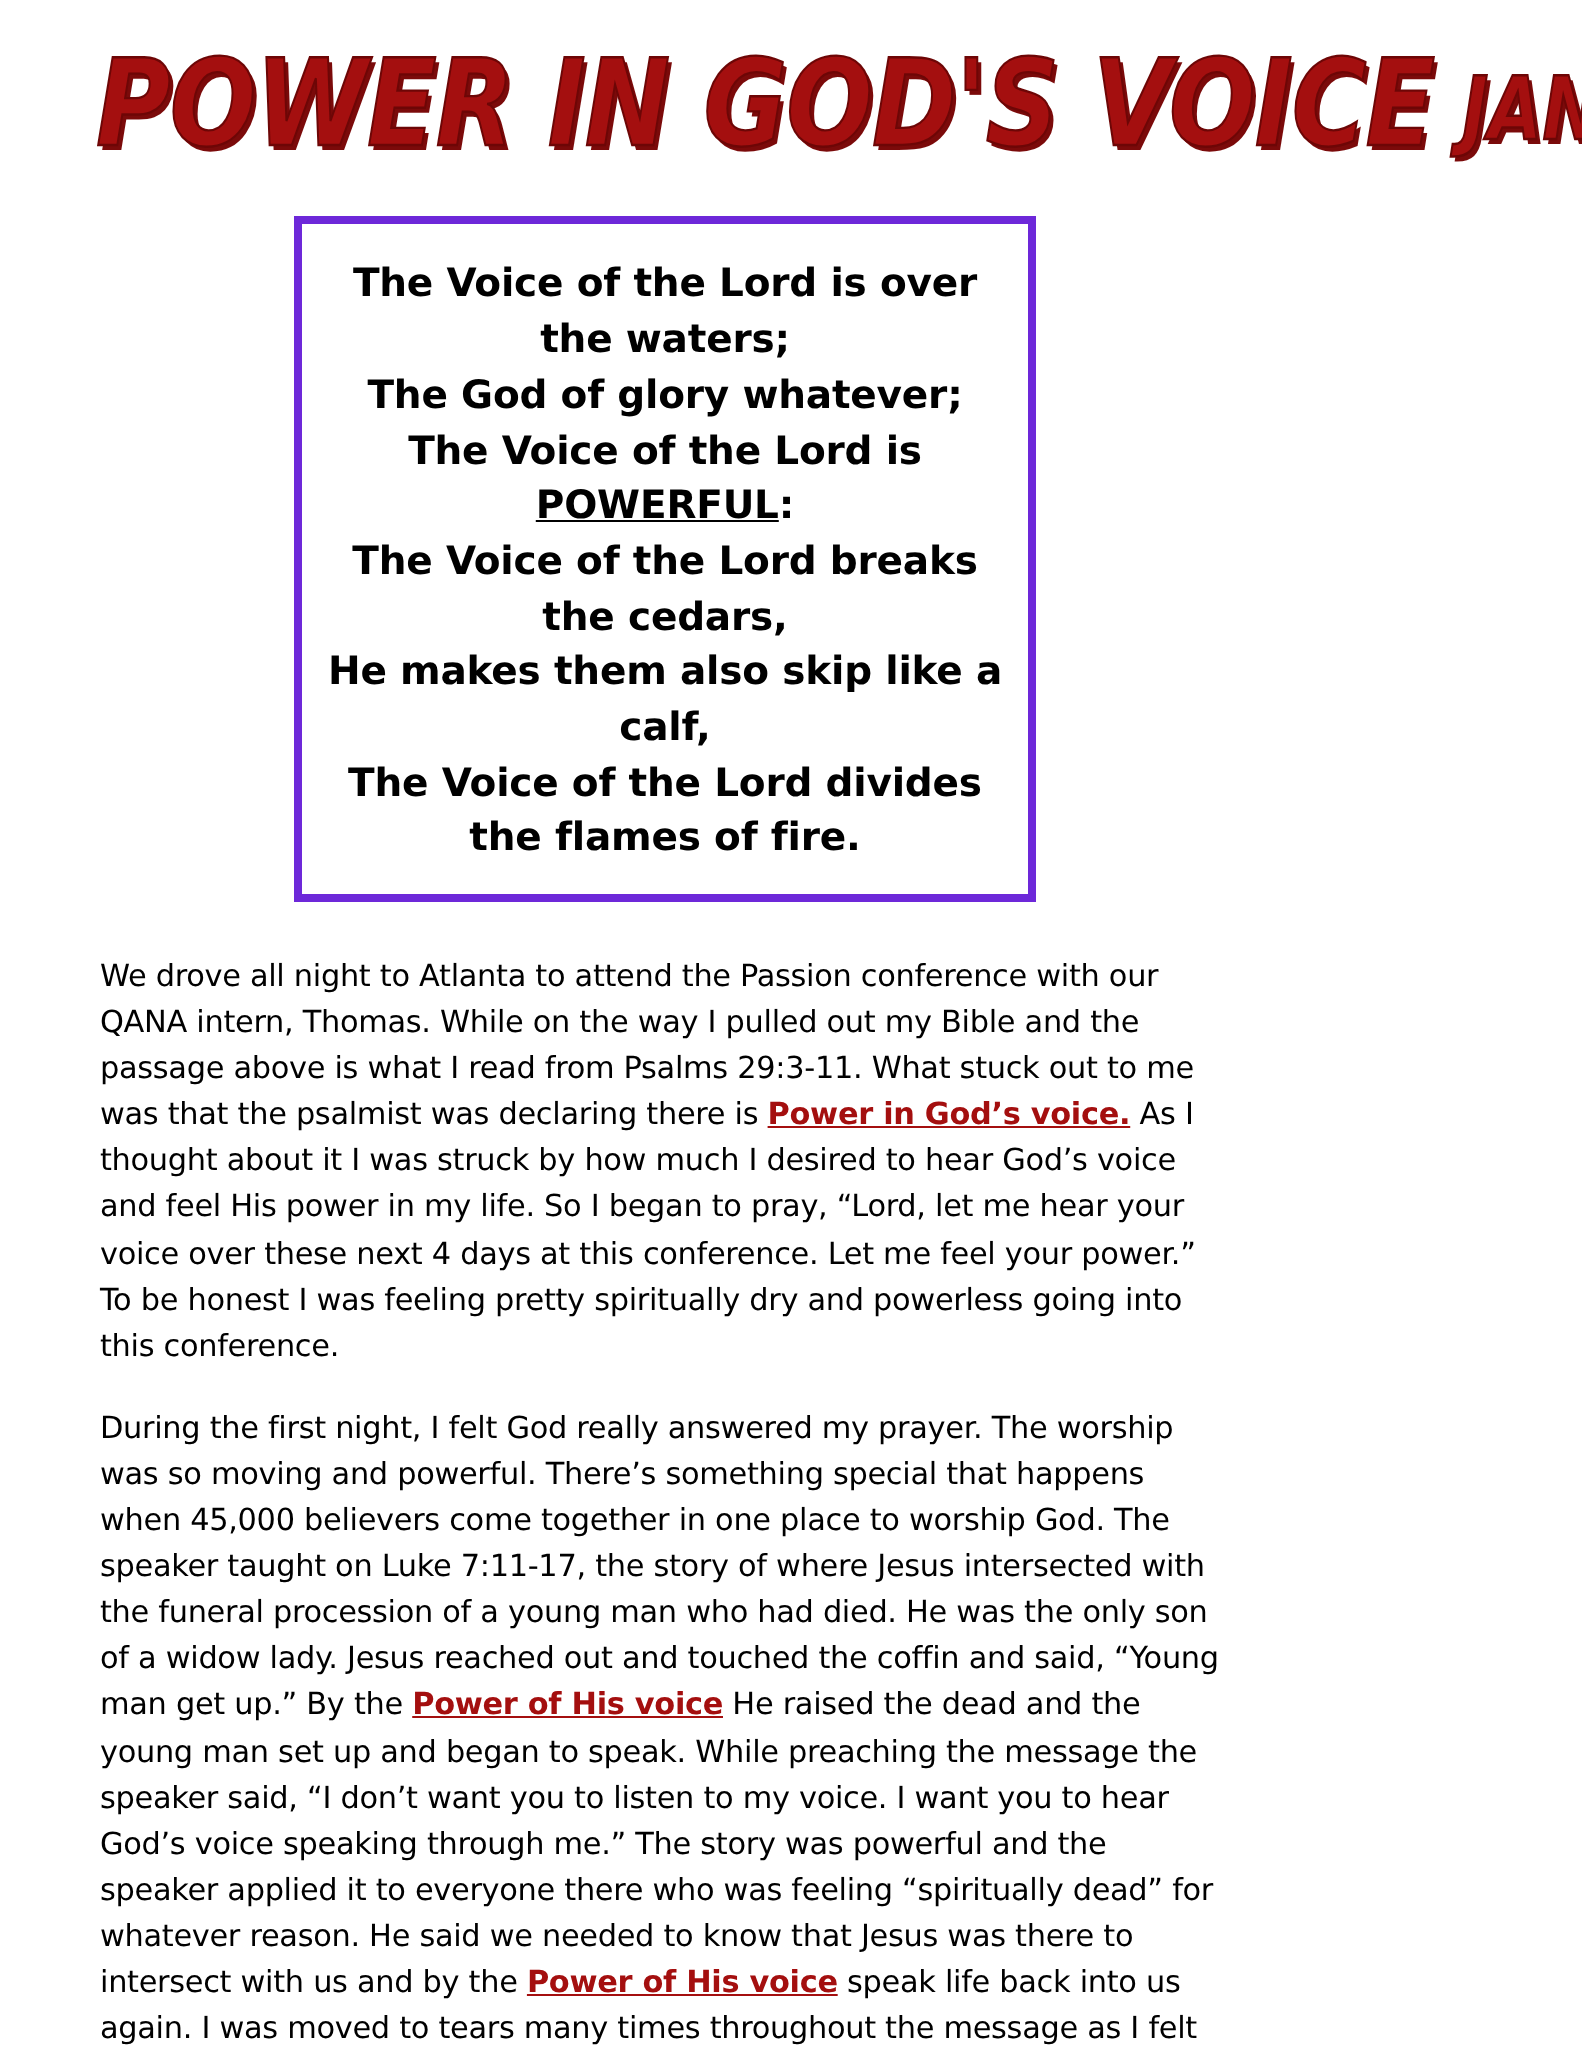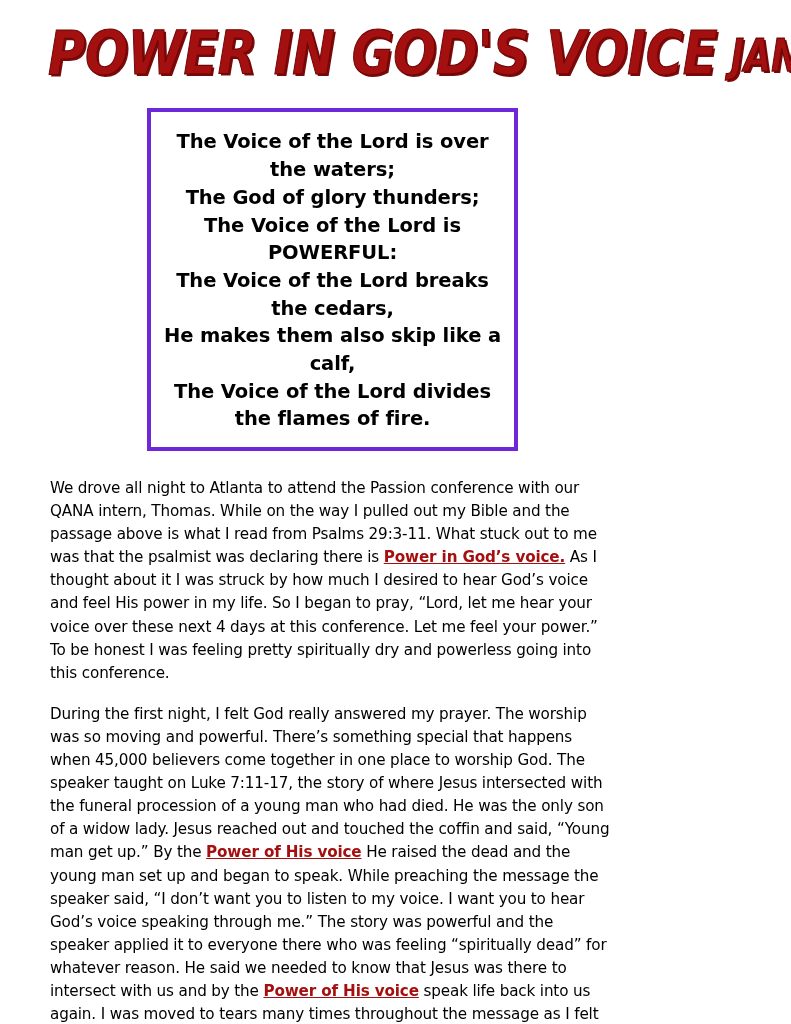--- a/index.html
+++ b/index.html
@@ -69,20 +69,21 @@
     text-align: center;
   }
   .scripture-line {
     font-family: "DejaVu Sans", sans-serif;
     font-size: 19.5px;
     font-weight: 600;
     line-height: 1.42;
     letter-spacing: -0.1px;
   }
   .scripture-line .underline-strong {
+    text-decoration: underline;
     text-align: center;
   }
 
   
   .body-copy {
     margin-top: 26px;
     padding: 0 6px 0 6px;
   }
   .body-copy p {
     margin: 0 0 18px 0;
@@ -103,21 +104,21 @@
 
 <div class="page">
 
   <div class="header">
     <div class="title-main">POWER IN GOD'S VOICE</div>
     <div class="title-date">JANUARY 2012</div>
   </div>
 
   <div class="scripture-box">
     <div class="scripture-line">The Voice of the Lord is over the waters;</div>
-    <div class="scripture-line">The God of glory thunders;</div>
+    <div class="scripture-line">The God of glory whatever;</div>
     <div class="scripture-line">
       <span>The Voice of the Lord is </span><span class="underline-strong">POWERFUL</span><span>:</span>
     </div>
     <div class="scripture-line">The Voice of the Lord breaks the cedars,</div>
     <div class="scripture-line">He makes them also skip like a calf,</div>
     <div class="scripture-line">The Voice of the Lord divides the flames of fire.</div>
   </div>
 
   <div class="body-copy">
     <p><span>We drove all night to Atlanta to attend the Passion conference with our QANA intern, Thomas. While on the way I pulled out my Bible and the passage above is what I read from Psalms 29:3-11.  What stuck out to me was that the psalmist was declaring there is </span><span class="hl">Power in God’s voice.</span><span>  As I thought about it I was struck by how much I desired to hear God’s voice and feel His power in my life.  So I began to pray, “Lord, let me hear your voice over these next 4 days at this conference. Let me feel your power.”  To be honest I was feeling pretty spiritually dry and powerless going into this conference.</span></p>

